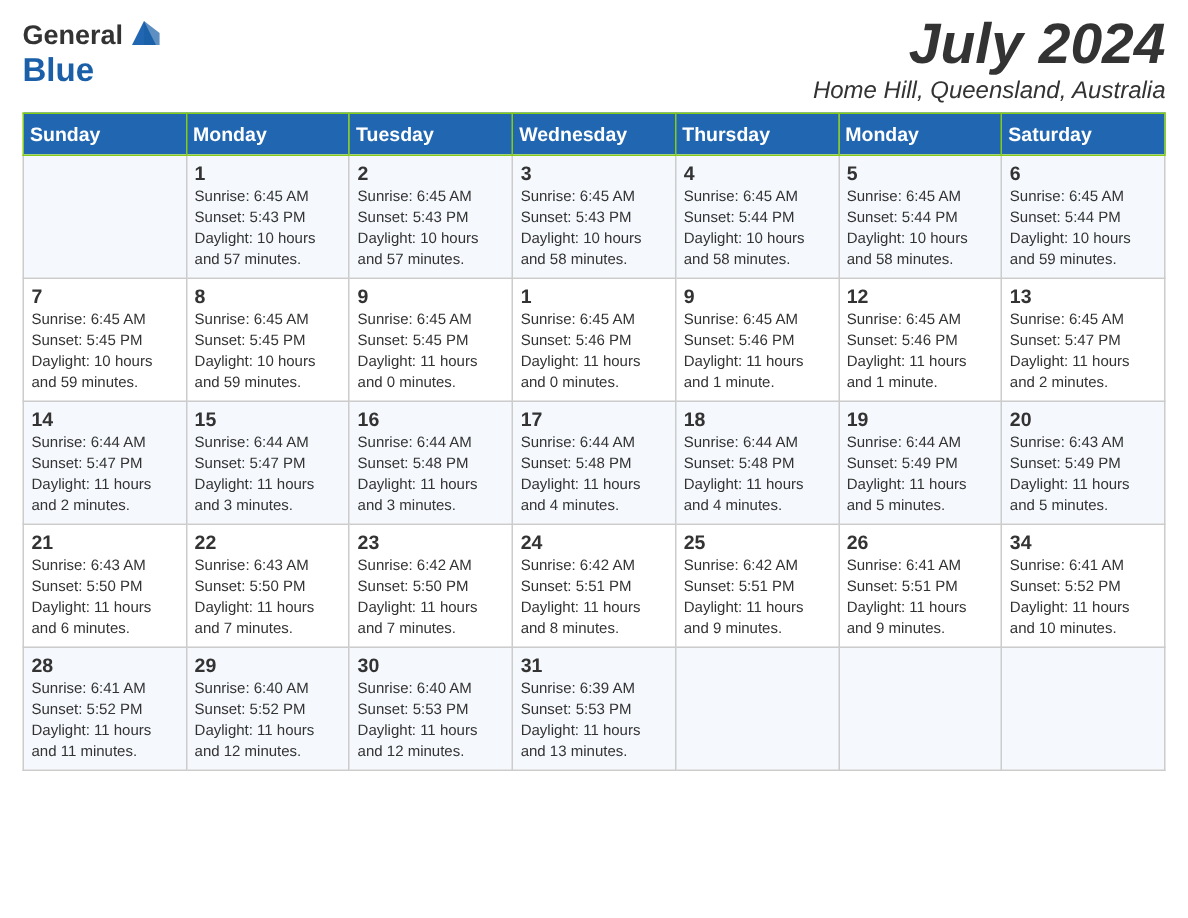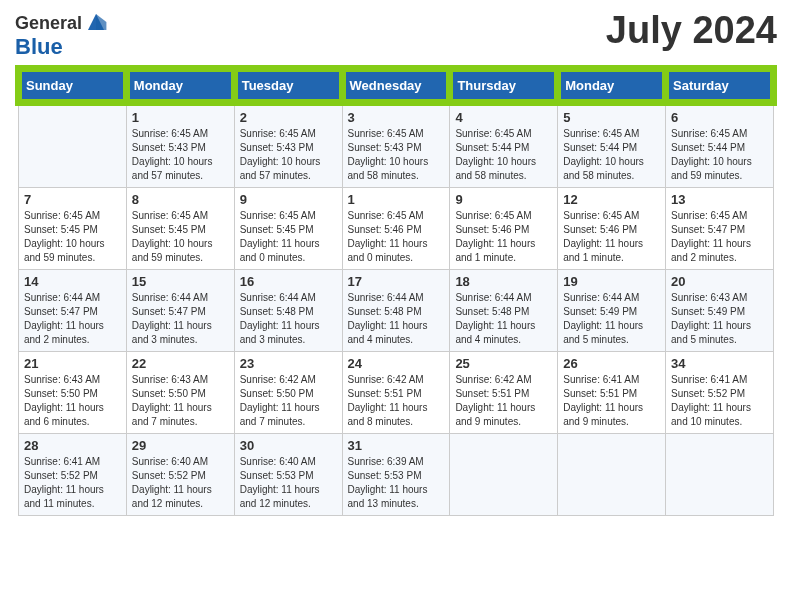--- a/index.html
+++ b/index.html
@@ -35,20 +35,21 @@
       font-weight: bold;
       color: #1a5fa8;
     }
     .logo-icon {
       width: 24px;
       height: 24px;
       margin-left: 2px;
     }
     .title-section {
       text-align: right;
+      font-style: italic;
     }
     .month-title {
       font-size: 38px;
       font-weight: bold;
       color: #333;
       line-height: 1.1;
     }
     .location-title {
       font-size: 16px;
       color: #333;
@@ -57,21 +58,21 @@
       width: 100%;
       border-collapse: collapse;
     }
     th {
       background-color: #2166b0;
       color: #fff;
       font-size: 13px;
       font-weight: bold;
       padding: 6px 4px;
       text-align: left;
-      border: 7px solid #84cc16;
+      border: 1px solid #84cc16;
     }
     td {
       vertical-align: top;
       border: 1px solid #ccc;
       padding: 4px 5px;
       font-size: 10.5px;
       color: #333;
       min-height: 80px;
       width: 14.28%;
     }
@@ -105,20 +106,21 @@
       <span class="logo-general">General</span>
       <svg class="logo-icon" viewBox="0 0 30 30" xmlns="http://www.w3.org/2000/svg">
         <polygon points="5,25 15,5 25,25" fill="#2166b0"></polygon>
         <polygon points="15,5 28,15 28,25 15,25" fill="#1a5fa8" opacity="0.7"></polygon>
       </svg>
     </div>
     <span class="logo-blue">Blue</span>
   </div>
   <div class="title-section">
     <div class="month-title">July 2024</div>
+    <div class="location-title">Home Hill, Queensland, Australia</div>
   </div>
 </div>
 
 <table>
   <thead>
     <tr>
     <th>Sunday</th>
         <th>Monday</th>
         <th>Tuesday</th>
         <th>Wednesday</th>

